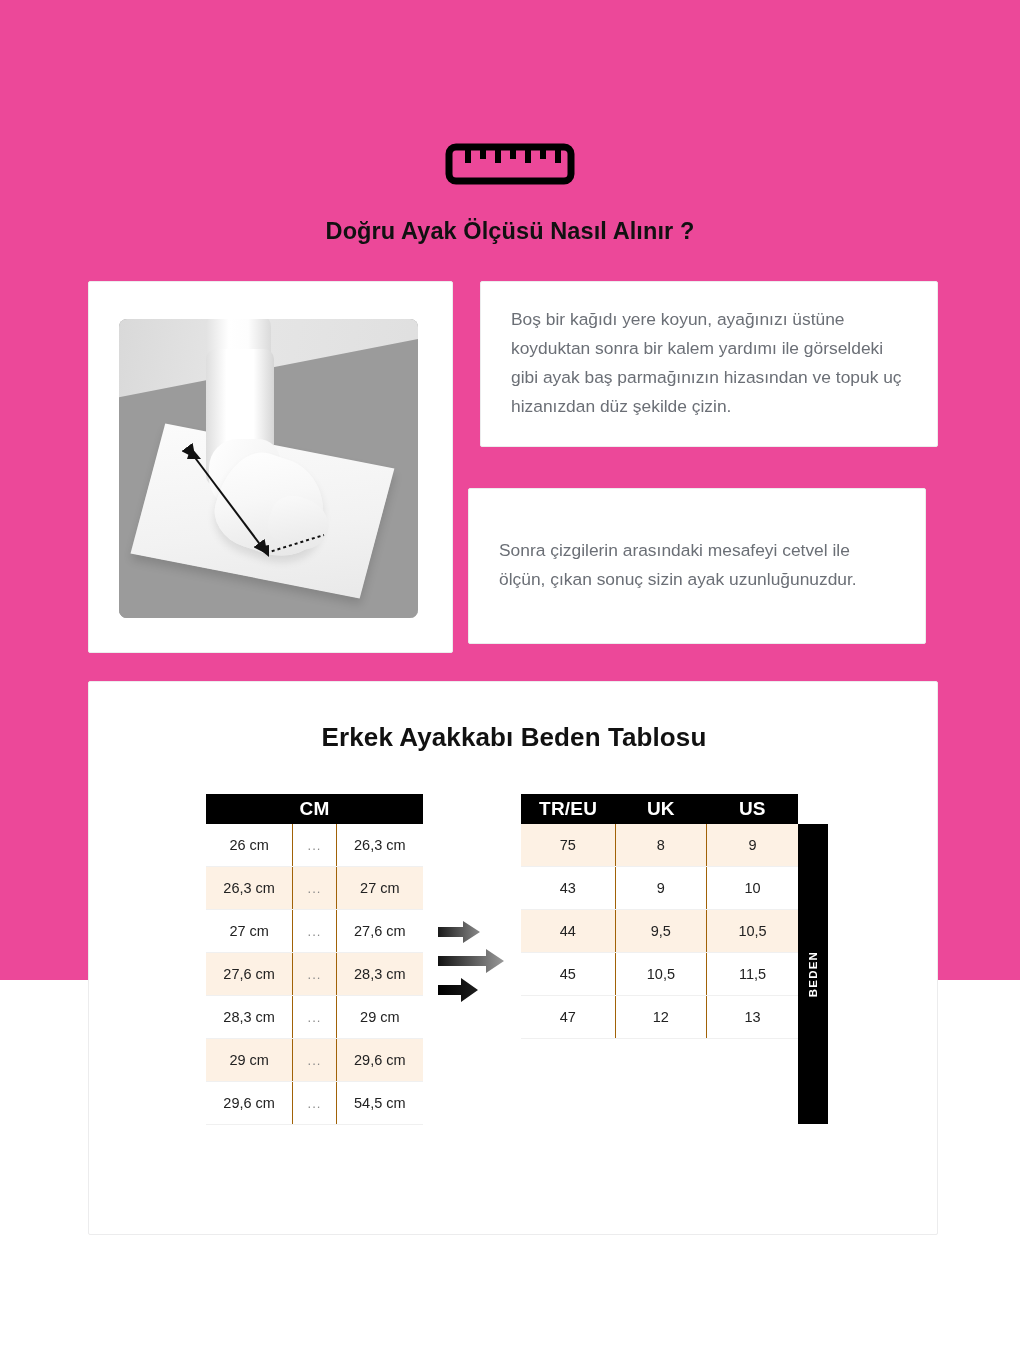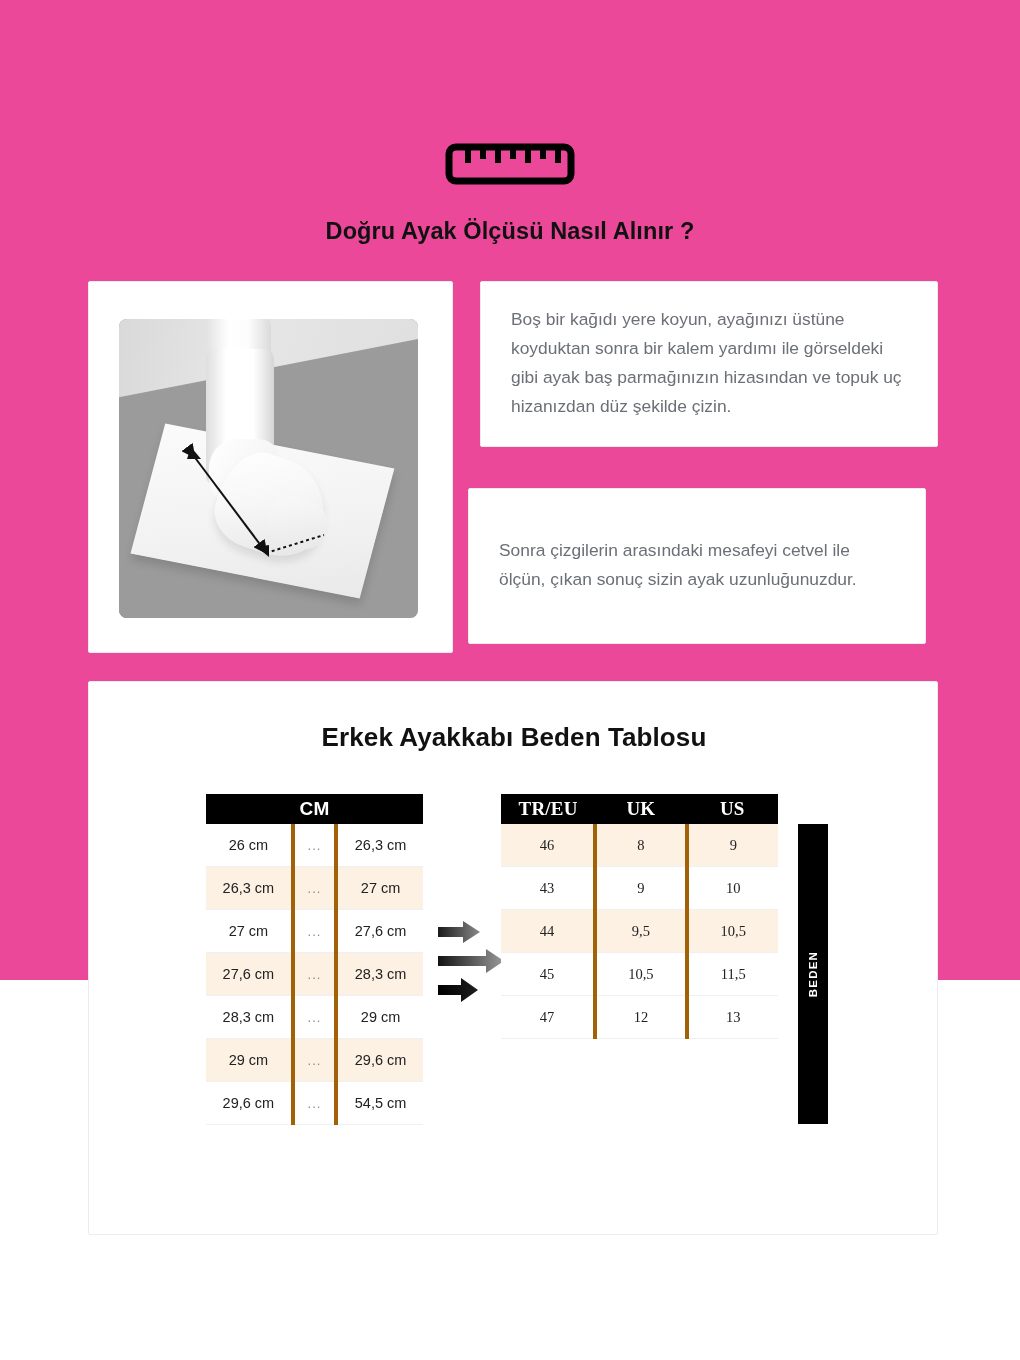--- a/index.html
+++ b/index.html
@@ -147,21 +147,21 @@
     padding: 0;
     text-align: center;
     letter-spacing: 0.2px;
   }
 
   table.size-table td {
     height: 42px;
     padding: 0;
     text-align: center;
     border-bottom: 1px solid #f0f0f0;
-    border-right: 4px solid #a16207;
+    border-right: 1px solid #a16207;
     background: #ffffff;
     vertical-align: middle;
     white-space: nowrap;
   }
   table.size-table tr.alt td {
     background: #fdf1e4;
   }
   table.size-table td.last-col { border-right: none; }
   table.size-table tr:last-child td { border-bottom: 1px solid #f0f0f0; }
 
@@ -185,24 +185,23 @@
     position: absolute;
     left: 349px;
     top: 126px;
     width: 86px;
     height: 90px;
   }
 
   
   .sz-table-wrap {
     position: absolute;
-    left: 412px;
+    left: 432px;
     top: 0;
     width: 277px;
-    font-family: Liberation Serif, serif;
   }
   .sz-table { width: 277px; }
 
   .beden-bar {
     position: absolute;
     left: 709px;
     top: 30px;
     width: 30px;
     height: 300px;
     background: #000000;
@@ -446,21 +445,21 @@
             </colgroup>
           <thead>
             <tr>
               <th>TR/EU</th>
               <th>UK</th>
               <th>US</th>
             </tr>
           </thead>
           <tbody>
             <tr class="alt">
-              <td>46</td>
+              <td>75</td>
               <td>8</td>
               <td class="last-col">9</td>
             </tr>
             <tr>
               <td>43</td>
               <td>9</td>
               <td class="last-col">10</td>
             </tr>
             <tr class="alt">
               <td>44</td>

